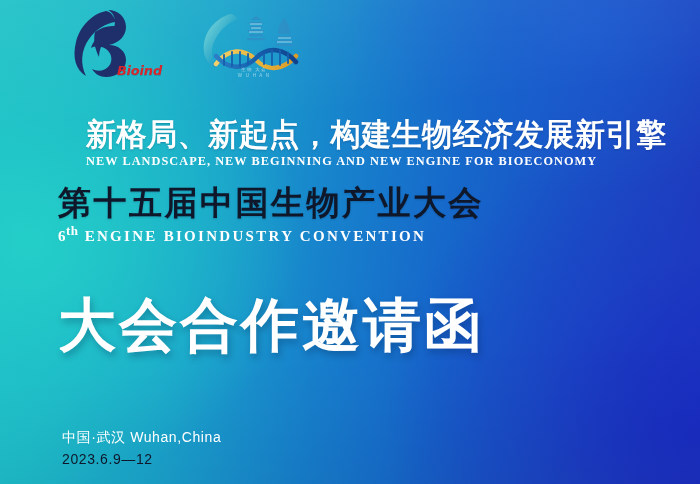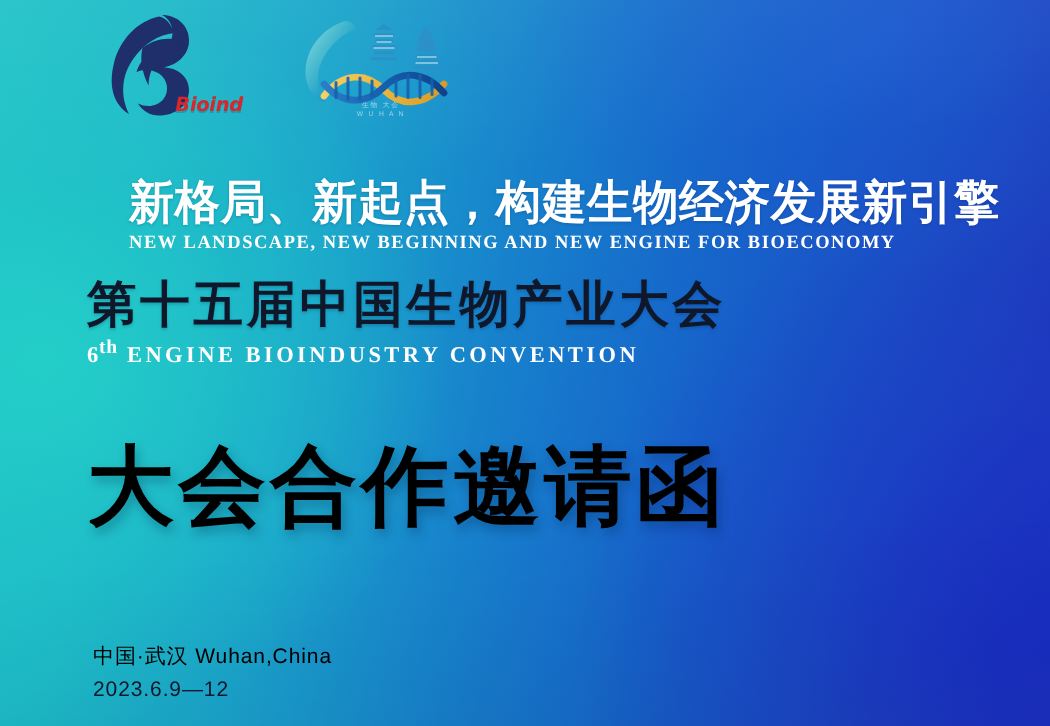--- a/index.html
+++ b/index.html
@@ -161,37 +161,37 @@
   .conv-en .num { letter-spacing: 0.5px; }
 
   
   .hero-title {
     position: absolute;
     left: 58px;
     top: 292px;
     font-family: "Liberation Sans", "DejaVu Sans", sans-serif;
     font-size: 58px;
     font-weight: bold;
-    color: #000000;
+    color: #ffffff;
     letter-spacing: 3px;
     line-height: 66px;
     white-space: nowrap;
     text-shadow: 2px 4px 7px rgba(0,30,70,0.30);
   }
 
   
   .footer {
     position: absolute;
     left: 62px;
     bottom: 14px;
   }
   .footer-place {
     font-family: "Liberation Sans", "DejaVu Sans", sans-serif;
     font-size: 14px;
-    color: #000000;
+    color: #ffffff;
     letter-spacing: 0.6px;
     line-height: 22px;
     white-space: nowrap;
   }
   .footer-date {
     font-family: "Liberation Sans", "DejaVu Sans", sans-serif;
     font-size: 14px;
     color: #0f172a;
     letter-spacing: 0.6px;
     line-height: 22px;

